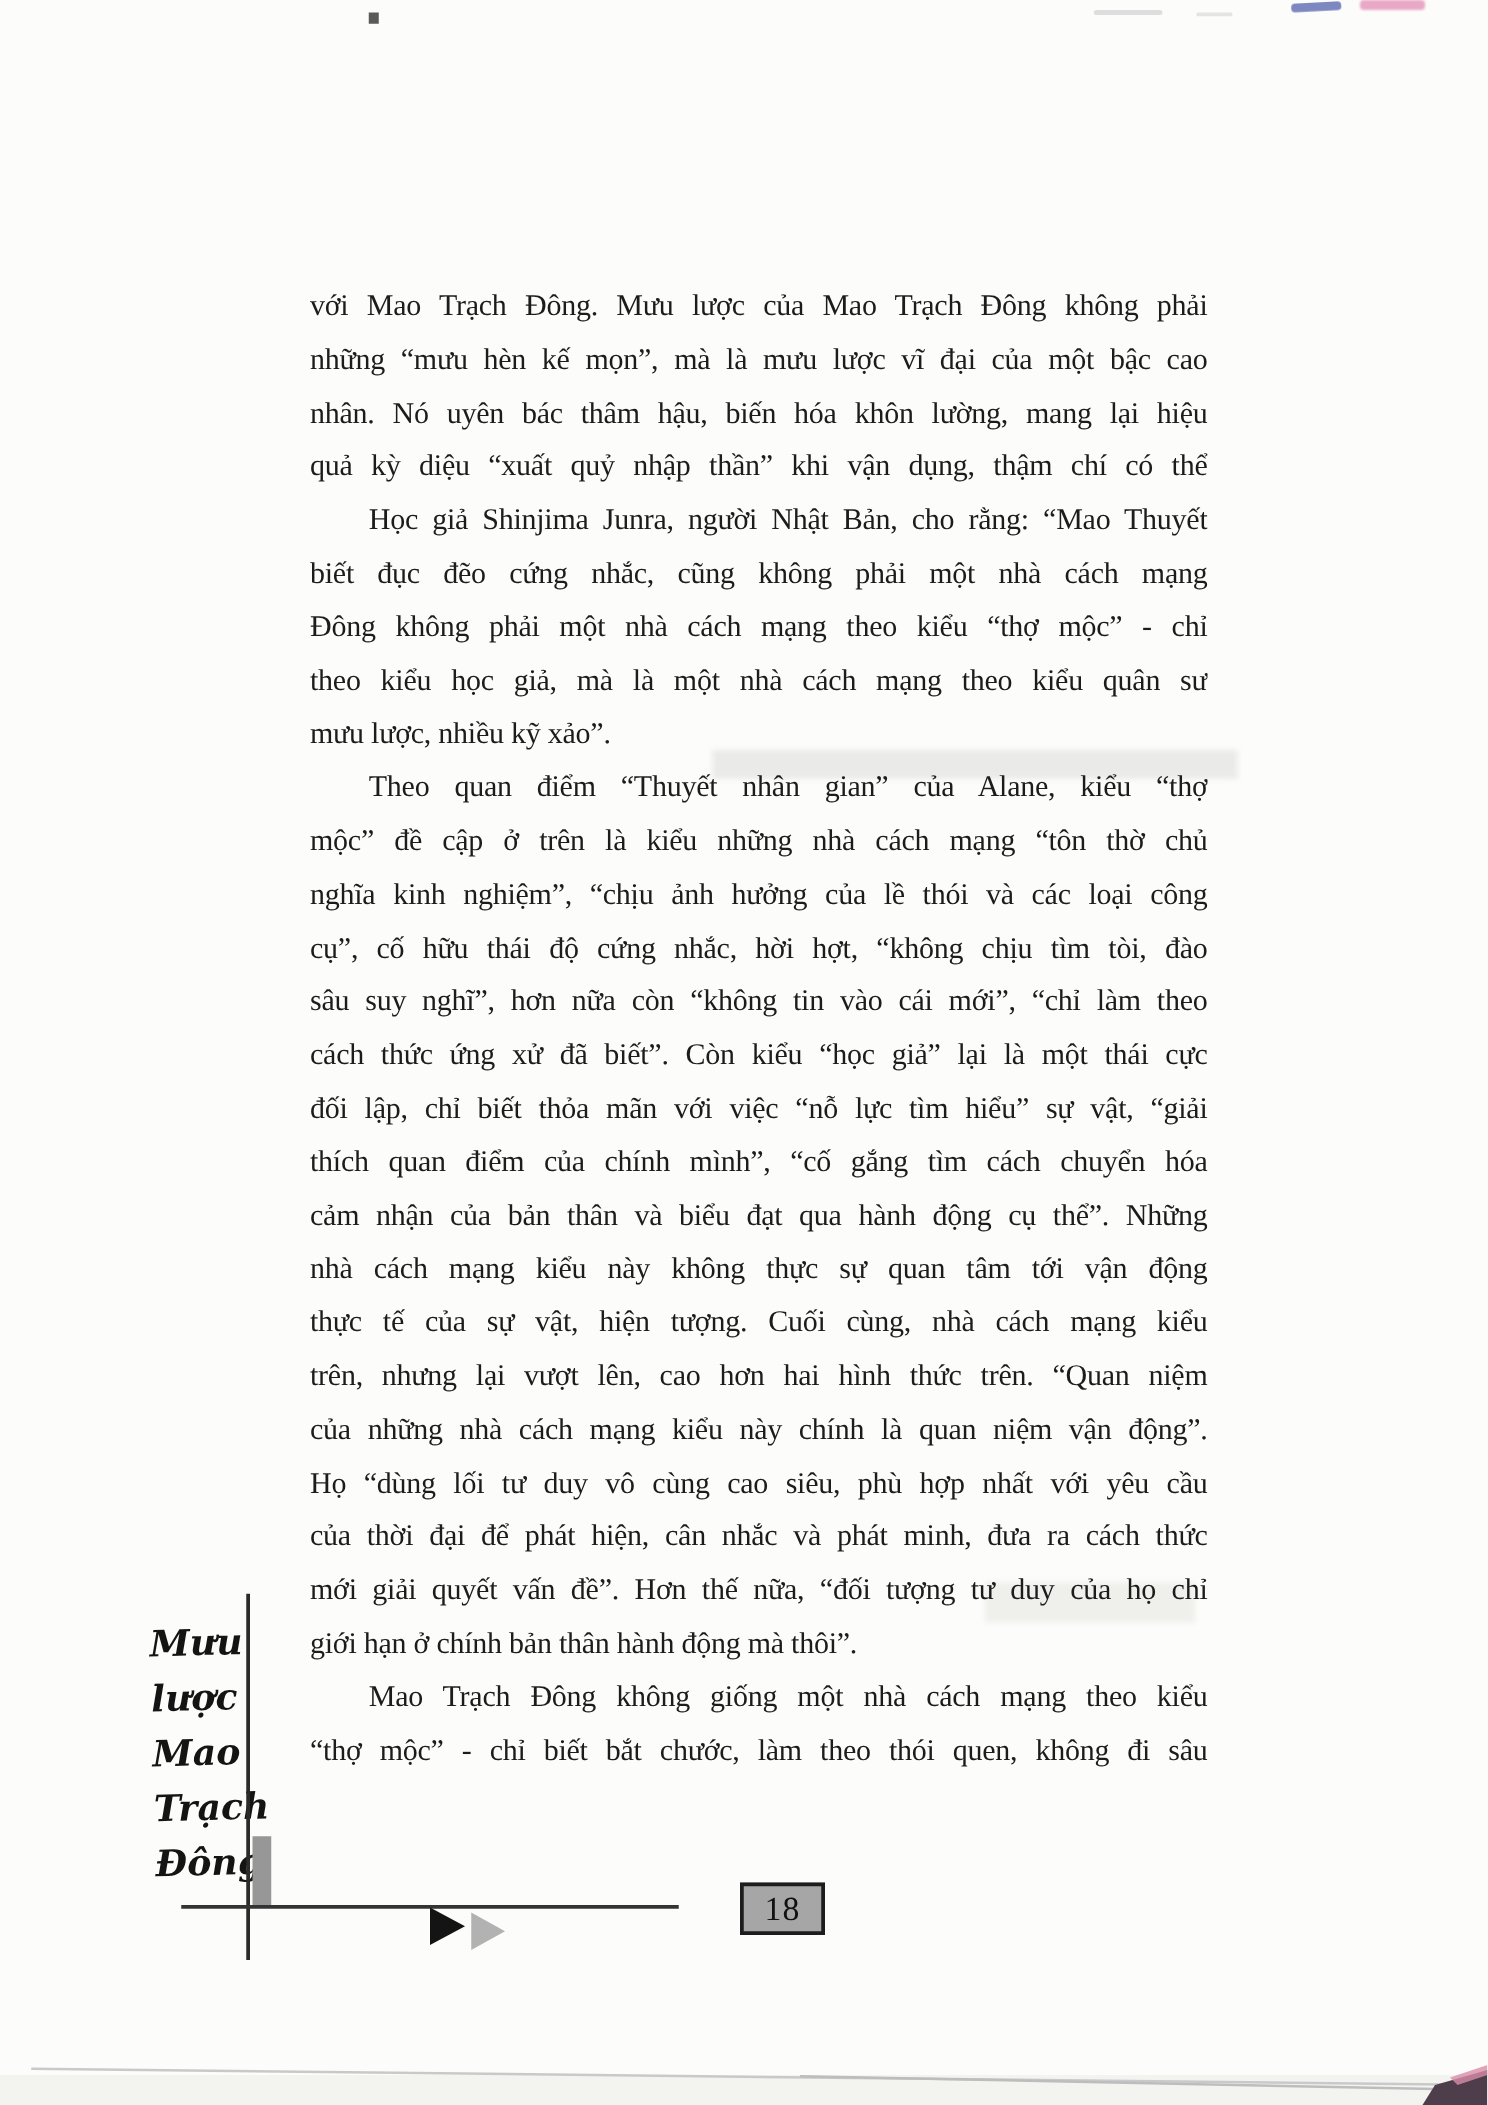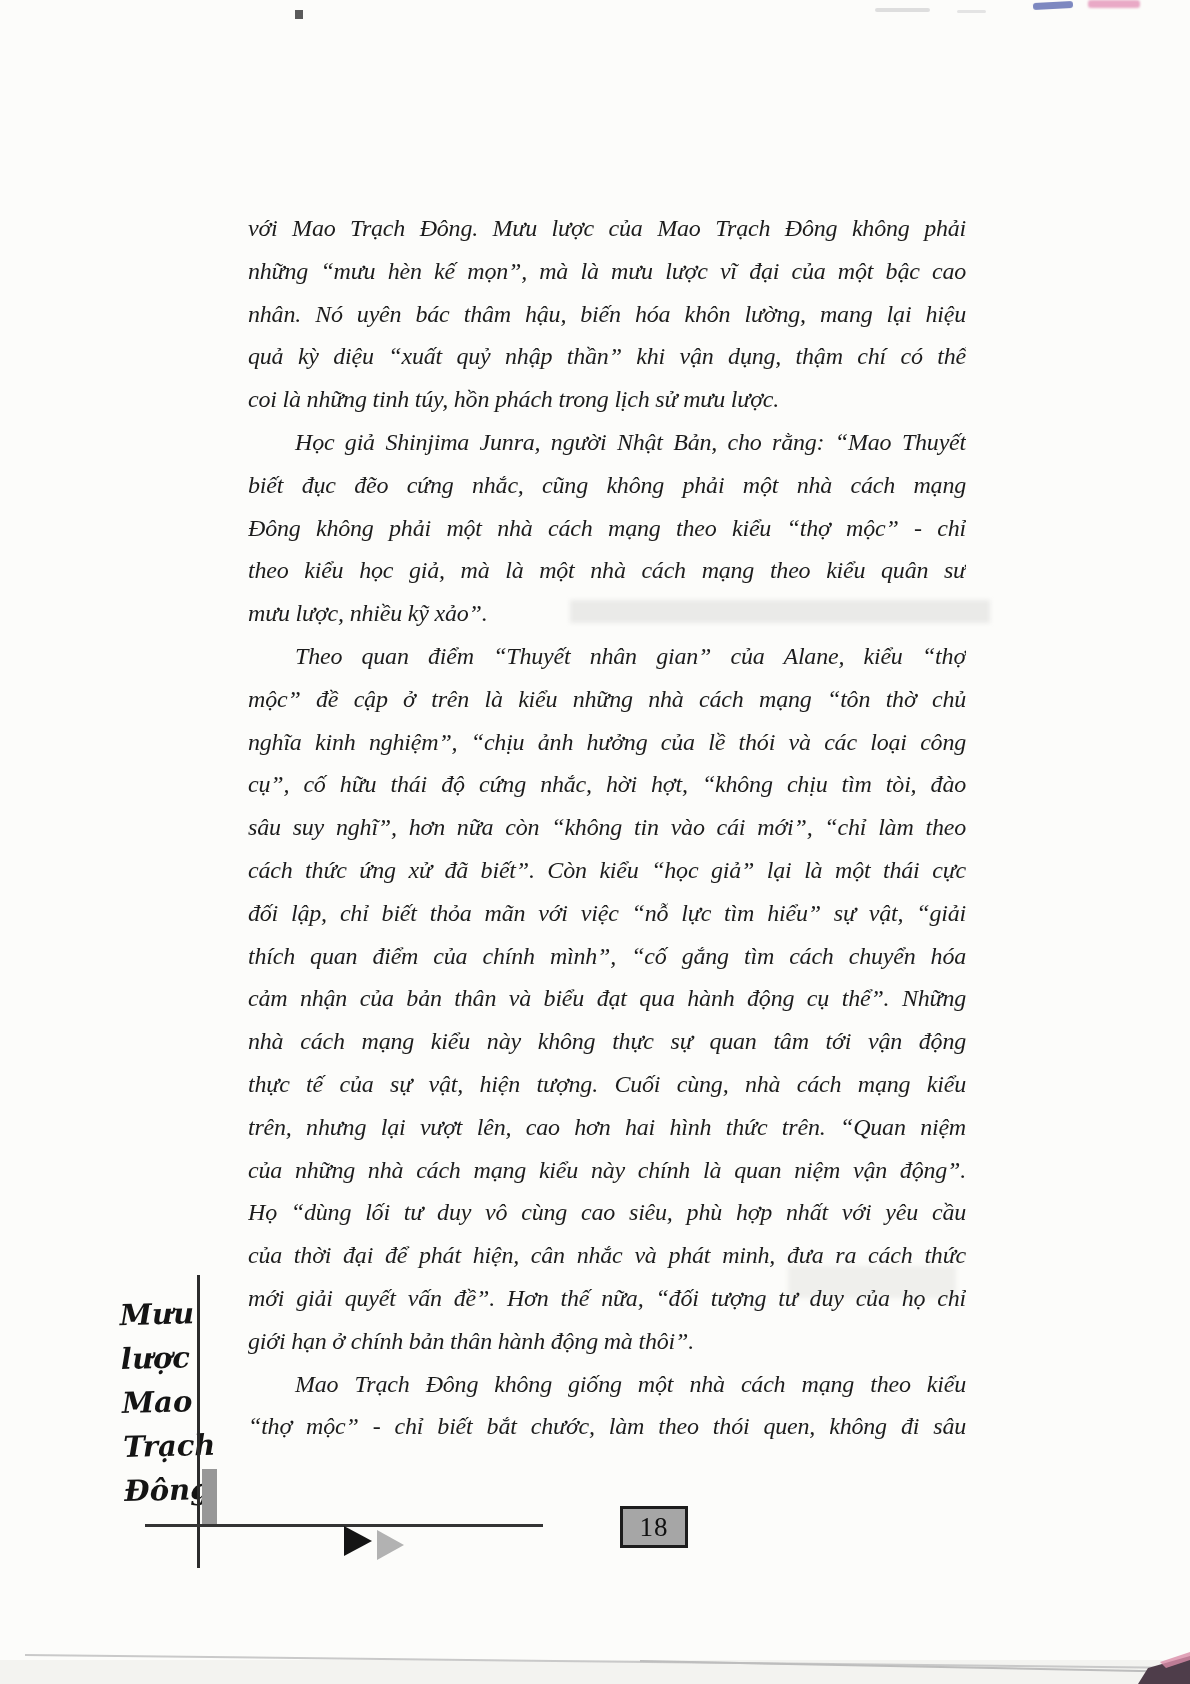--- a/index.html
+++ b/index.html
@@ -1,24 +1,23 @@
 <!DOCTYPE html>
 <html><head>
 <meta charset="utf-8">
 <style>
   html,body { margin:0; padding:0; }
   body { width:1190px; height:1684px; position:relative; overflow:hidden;
          background:#fcfcfa; font-family:"Liberation Serif","DejaVu Serif",serif; }
 
   
   .body-text {
-    position:absolute; left:248px; top:207px; width:718px;
+    position:absolute; left:248px; top:224px; width:718px;
     font-size:24px; line-height:42.8px; color:#1c1c1c;
     letter-spacing:-0.2px;
-    font-style:italic;
   }
   .line {
     height:42.8px; overflow:hidden;
     text-align:justify; text-align-last:justify;
   }
   .line.last { text-align-last:left; }
   .line.indent { text-indent:47px; }
 
   
   .margin-title {
@@ -33,21 +32,21 @@
   
   .v-rule { position:absolute; left:197px; top:1275px; width:3px; height:293px; background:#2b2b2b; }
   .h-rule { position:absolute; left:145px; top:1524px; width:398px; height:3px; background:#343434; }
   .gray-block { position:absolute; left:202px; top:1469px; width:15px; height:57px; background:#979797; }
 
   .tri { position:absolute; width:0; height:0; border-top:15px solid transparent; border-bottom:15px solid transparent; }
   .tri-black { left:344px; top:1526px; border-left:28px solid #141414; }
   .tri-gray  { left:377px; top:1530px; border-left:27px solid #b2b2b2; }
 
   .page-num-box {
-    position:absolute; left:620px; top:1506px; width:62px; height:36px;
+    position:absolute; left:592px; top:1506px; width:62px; height:36px;
     background:#a6a6a6; border:3px solid #1d1d1d;
     display:flex; align-items:center; justify-content:center;
     font-size:27px; color:#111; letter-spacing:1px;
   }
 
   
   .dot-artifact { position:absolute; left:295px; top:10px; width:8px; height:9px; background:#5a5a5a; filter:blur(0.5px); }
   .dash-1 { position:absolute; left:875px; top:8px;  width:55px; height:4px; background:#dedede; border-radius:2px; }
   .dash-2 { position:absolute; left:957px; top:10px; width:29px; height:3px; background:#e4e4e4; border-radius:2px; }
   .blue-mark { position:absolute; left:1033px; top:2px; width:40px; height:7px; background:#7d88c0; border-radius:3px; transform:rotate(-3deg); filter:blur(0.6px); }
@@ -69,21 +68,20 @@
 <div class="pink-mark"></div>
 
 <div class="smudge-1"></div>
 <div class="smudge-2"></div>
 
 <div class="body-text">
     <div class="line">với Mao Trạch Đông. Mưu lược của Mao Trạch Đông không phải</div>
     <div class="line">những “mưu hèn kế mọn”, mà là mưu lược vĩ đại của một bậc cao</div>
     <div class="line">nhân. Nó uyên bác thâm hậu, biến hóa khôn lường, mang lại hiệu</div>
     <div class="line">quả kỳ diệu “xuất quỷ nhập thần” khi vận dụng, thậm chí có thể</div>
-    <div class="line last">coi là những tinh túy, hồn phách trong lịch sử mưu lược.</div>
     <div class="line indent">Học giả Shinjima Junra, người Nhật Bản, cho rằng: “Mao Thuyết</div>
     <div class="line">biết đục đẽo cứng nhắc, cũng không phải một nhà cách mạng</div>
     <div class="line">Đông không phải một nhà cách mạng theo kiểu “thợ mộc” - chỉ</div>
     <div class="line">theo kiểu học giả, mà là một nhà cách mạng theo kiểu quân sư</div>
     <div class="line last">mưu lược, nhiều kỹ xảo”.</div>
     <div class="line indent">Theo quan điểm “Thuyết nhân gian” của Alane, kiểu “thợ</div>
     <div class="line">mộc” đề cập ở trên là kiểu những nhà cách mạng “tôn thờ chủ</div>
     <div class="line">nghĩa kinh nghiệm”, “chịu ảnh hưởng của lề thói và các loại công</div>
     <div class="line">cụ”, cố hữu thái độ cứng nhắc, hời hợt, “không chịu tìm tòi, đào</div>
     <div class="line">sâu suy nghĩ”, hơn nữa còn “không tin vào cái mới”, “chỉ làm theo</div>

